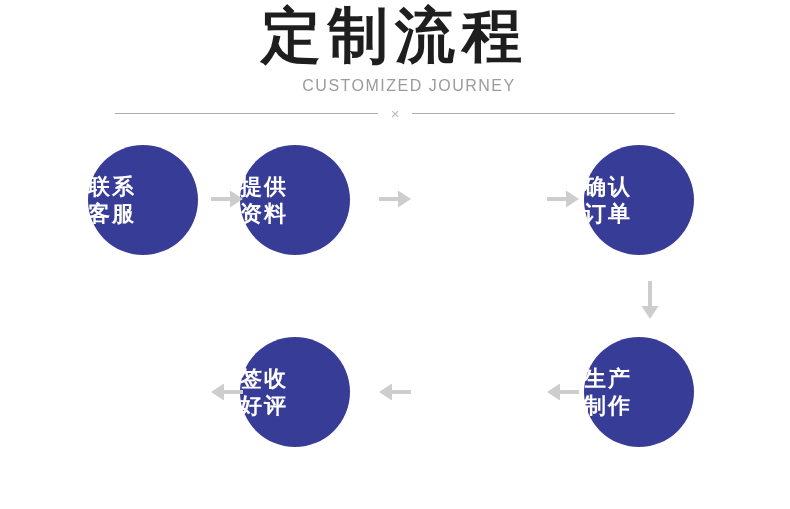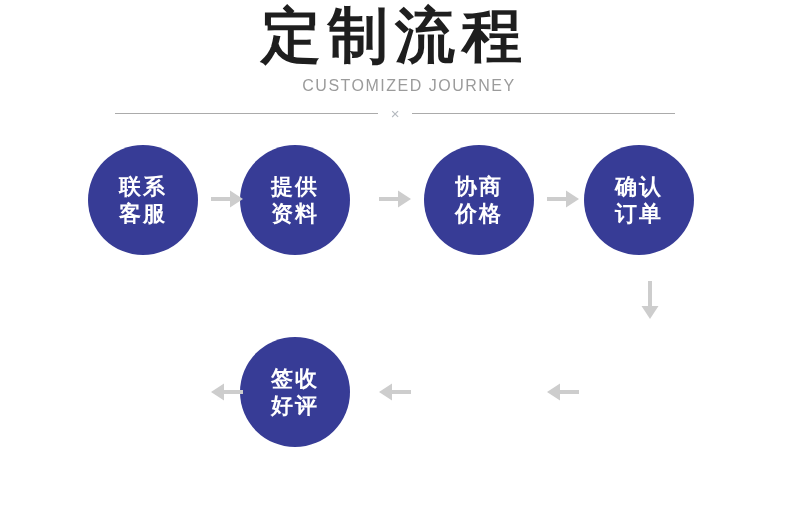--- a/index.html
+++ b/index.html
@@ -40,21 +40,21 @@
     line-height:1;
     padding:0 13px;
   }
   .circle{
     position:absolute;
     width:110px;height:110px;
     border-radius:50%;
     background:var(--circle,#373c96);
     color:#ffffff;
     display:flex;flex-direction:column;
-    align-items:center;justify-content:center;
+    align-items:flex-start;justify-content:center;
     font-size:22px;font-weight:bold;
     line-height:27px;letter-spacing:2px;
     text-align:center;
   }
   .r1{top:145px;}
   .r2{top:337px;}
   .p0{left:88px;}
   .p1{left:240px;}
   .p2{left:424px;}
   .p3{left:584px;}
@@ -83,24 +83,20 @@
   </div>
 
   <div class="circle r1 p0">
     <span>联系</span>
     <span>客服</span>
   </div>
   <div class="circle r1 p1">
     <span>提供</span>
     <span>资料</span>
   </div>
-  <div class="circle r1 p2">
-    <span>协商</span>
-    <span>价格</span>
-  </div>
   <div class="circle r1 p3">
     <span>确认</span>
     <span>订单</span>
   </div>
 
   <span class="arrow ar-y ax0">
     <svg width="32" height="22" viewBox="0 0 32 22">
         <rect class="arrow-fill" x="0" y="9" width="19" height="4"></rect>
         <polygon class="arrow-fill" points="19,2.5 32,11 19,19.5"></polygon>
       </svg>
@@ -122,20 +118,24 @@
     <svg width="22" height="38" viewBox="0 0 22 38">
         <rect class="arrow-fill" x="9" y="0" width="4" height="25"></rect>
         <polygon class="arrow-fill" points="2.5,25 19.5,25 11,38"></polygon>
       </svg>
   </span>
 
   <div class="circle r2 p1">
     <span>签收</span>
     <span>好评</span>
   </div>
+  <div class="circle r2 p3">
+    <span>生产</span>
+    <span>制作</span>
+  </div>
 
   <span class="arrow al-y ax0">
     <svg width="32" height="22" viewBox="0 0 32 22">
         <rect class="arrow-fill" x="13" y="9" width="19" height="4"></rect>
         <polygon class="arrow-fill" points="13,2.5 0,11 13,19.5"></polygon>
       </svg>
   </span>
   <span class="arrow al-y ax1">
     <svg width="32" height="22" viewBox="0 0 32 22">
         <rect class="arrow-fill" x="13" y="9" width="19" height="4"></rect>

